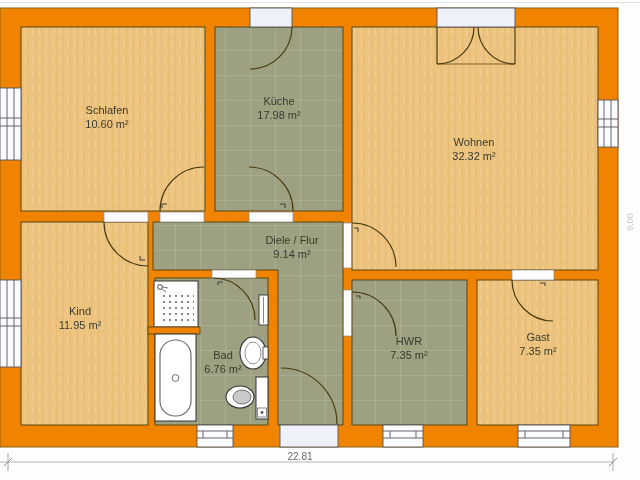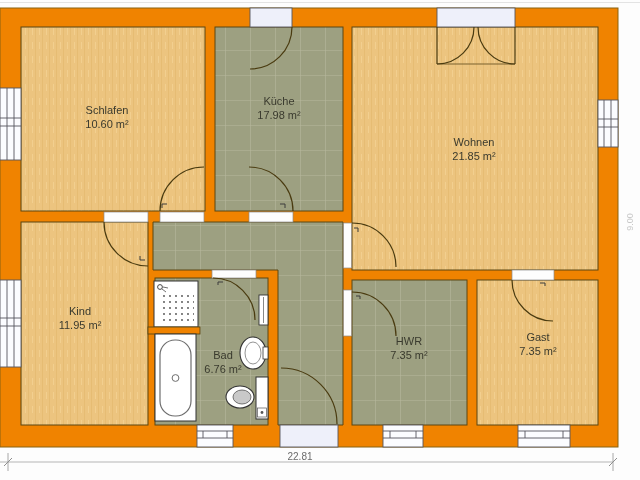--- a/index.html
+++ b/index.html
@@ -199,26 +199,30 @@
   <div class="room-label" style="left:107px;top:117px">
     <div>Schlafen</div>
     <div>10.60 m²</div>
   </div>
   <div class="room-label" style="left:279px;top:108px">
     <div>Küche</div>
     <div>17.98 m²</div>
   </div>
   <div class="room-label" style="left:474px;top:149px">
     <div>Wohnen</div>
-    <div>21.85 m²</div>
+    <div>32.32 m²</div>
   </div>
   <div class="room-label" style="left:80px;top:318px">
     <div>Kind</div>
     <div>11.95 m²</div>
   </div>
+  <div class="room-label" style="left:292px;top:247px">
+    <div>Diele / Flur</div>
+    <div>9.14 m²</div>
+  </div>
   <div class="room-label" style="left:223px;top:362px">
     <div>Bad</div>
     <div>6.76 m²</div>
   </div>
   <div class="room-label" style="left:409px;top:348px">
     <div>HWR</div>
     <div>7.35 m²</div>
   </div>
   <div class="room-label" style="left:538px;top:344px">
     <div>Gast</div>

